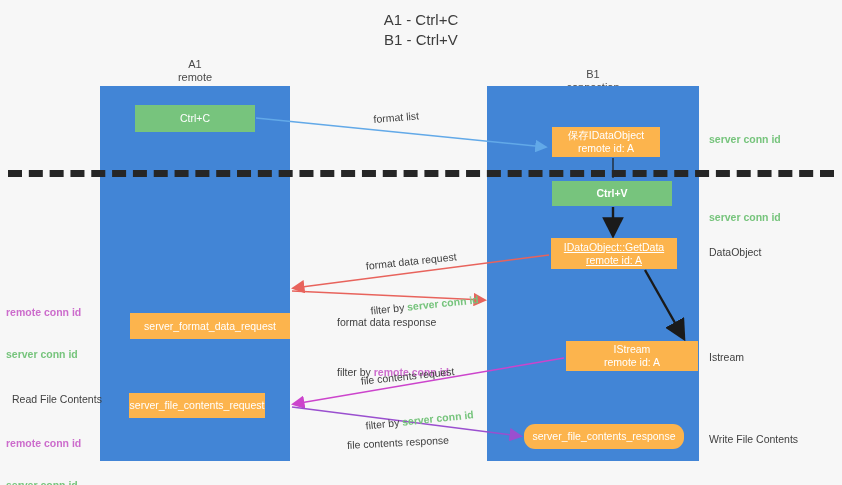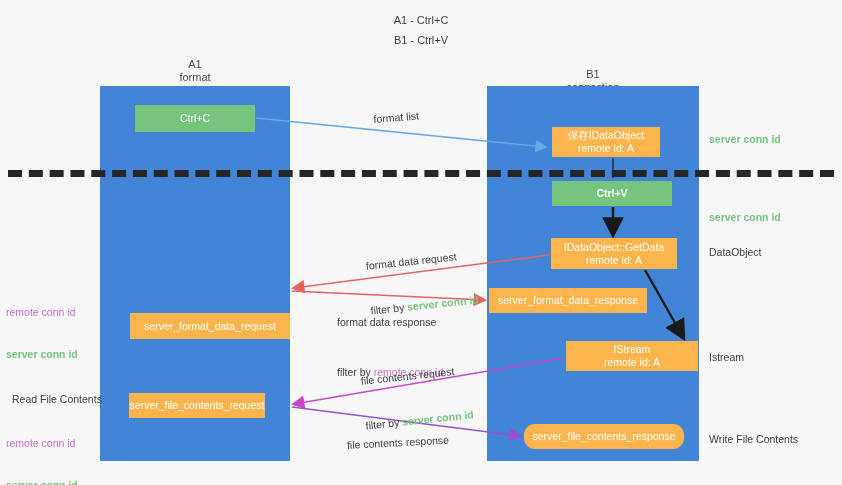--- a/index.html
+++ b/index.html
@@ -19,21 +19,21 @@
     position: absolute;
     inset: 0;
   }
   
   .title {
     position: absolute;
     left: 0;
     top: 10px;
     width: 842px;
     text-align: center;
-    font-size: 11px;
+    font-size: 15px;
     line-height: 20px;
     color: #3c3c3c;
     white-space: pre;
   }
   
   .lane-head {
     position: absolute;
     text-align: center;
     font-size: 11px;
     line-height: 13px;
@@ -74,36 +74,36 @@
     text-align: center;
     white-space: pre;
     padding: 2px 4px;
   }
   .node.green  { background: #77c47d; }
   .node.orange { background: #fcb44d; }
 
   #node-ctrl-c            { left: 135px; top: 105px;  width: 120px; height: 27px; }
   #node-save-dataobject   { left: 552px; top: 127px;  width: 108px; height: 30px; }
   #node-ctrl-v            { left: 552px; top: 181px;  width: 120px; height: 25px; font-weight: bold; }
-  #node-getdata           { left: 551px; top: 238px;  width: 126px; height: 31px; }
+  #node-getdata           { left: 551px; top: 238px;  width: 126px; height: 31px; text-decoration: underline; }
   #node-fmt-req           { left: 130px; top: 277px;  width: 160px; height: 26px; margin-top: 36px; }
   #node-fmt-resp          { left: 489px; top: 288px;  width: 158px; height: 25px; }
   #node-istream           { left: 566px; top: 341px;  width: 132px; height: 30px; }
   #node-file-req          { left: 129px; top: 393px;  width: 136px; height: 25px; }
   #node-file-resp         { left: 524px; top: 424px;  width: 160px; height: 25px; border-radius: 11px; }
 
   
   .side-label {
     position: absolute;
     font-size: 10.5px;
     line-height: 14px;
     white-space: pre;
   }
   .c-green  { color: #76c47c; font-weight: bold; }
-  .c-purple { color: #cc6ccc; font-weight: normal; }
+  .c-purple { color: #cc6ccc; font-weight: bold; }
   .c-dark   { color: #3f3f3f; }
 
   #label-left-conn-1  { left: 6px;  top: 277px; }
   #label-left-read    { left: 12px;  top: 392px; }
   #label-left-conn-2  { left: 6px;  top: 408px; }
 
   #label-right-conn-1 { left: 709px; top: 132px; }
   #label-right-conn-2 { left: 709px; top: 210px; }
   #label-right-dataobj{ left: 709px; top: 245px; }
   #label-right-istream{ left: 709px; top: 350px; }
@@ -147,21 +147,21 @@
 </style>
 </head>
 <body>
 
 <div class="canvas">
 
   <div class="title" id="diagram-title">A1 - Ctrl+C
 B1 - Ctrl+V</div>
 
   <div class="lane-head" id="lane-head-a1">A1
-format</div>
+remote</div>
   <div class="lane-head" id="lane-head-b1">B1
 connection</div>
 
   <div class="lane" id="lane-a1"></div>
   <div class="lane" id="lane-b1"></div>
 
   <svg id="connectors">
     <defs>
       <marker id="ah-blue" markerWidth="9" markerHeight="9" refX="7" refY="4.5" orient="auto">
         <path d="M0,0 L9,4.5 L0,9 Z" fill="#62a9e8"></path>
@@ -204,21 +204,20 @@
   <div class="node orange" id="node-save-dataobject">保存IDataObject
 remote id: A</div>
 
   <div class="node green" id="node-ctrl-v">Ctrl+V</div>
 
   <div class="node orange" id="node-getdata">IDataObject::GetData
 remote id: A</div>
 
   <div class="node orange" id="node-fmt-req">server_format_data_request</div>
 
-  <div class="node orange" id="node-fmt-resp">server_format_data_response</div>
 
   <div class="node orange" id="node-istream">IStream
 remote id: A</div>
 
   <div class="node orange" id="node-file-req">server_file_contents_request</div>
 
   <div class="node orange" id="node-file-resp">server_file_contents_response</div>
 
   <div class="side-label" id="label-left-conn-1">
     <div class="c-purple">remote conn id</div>

